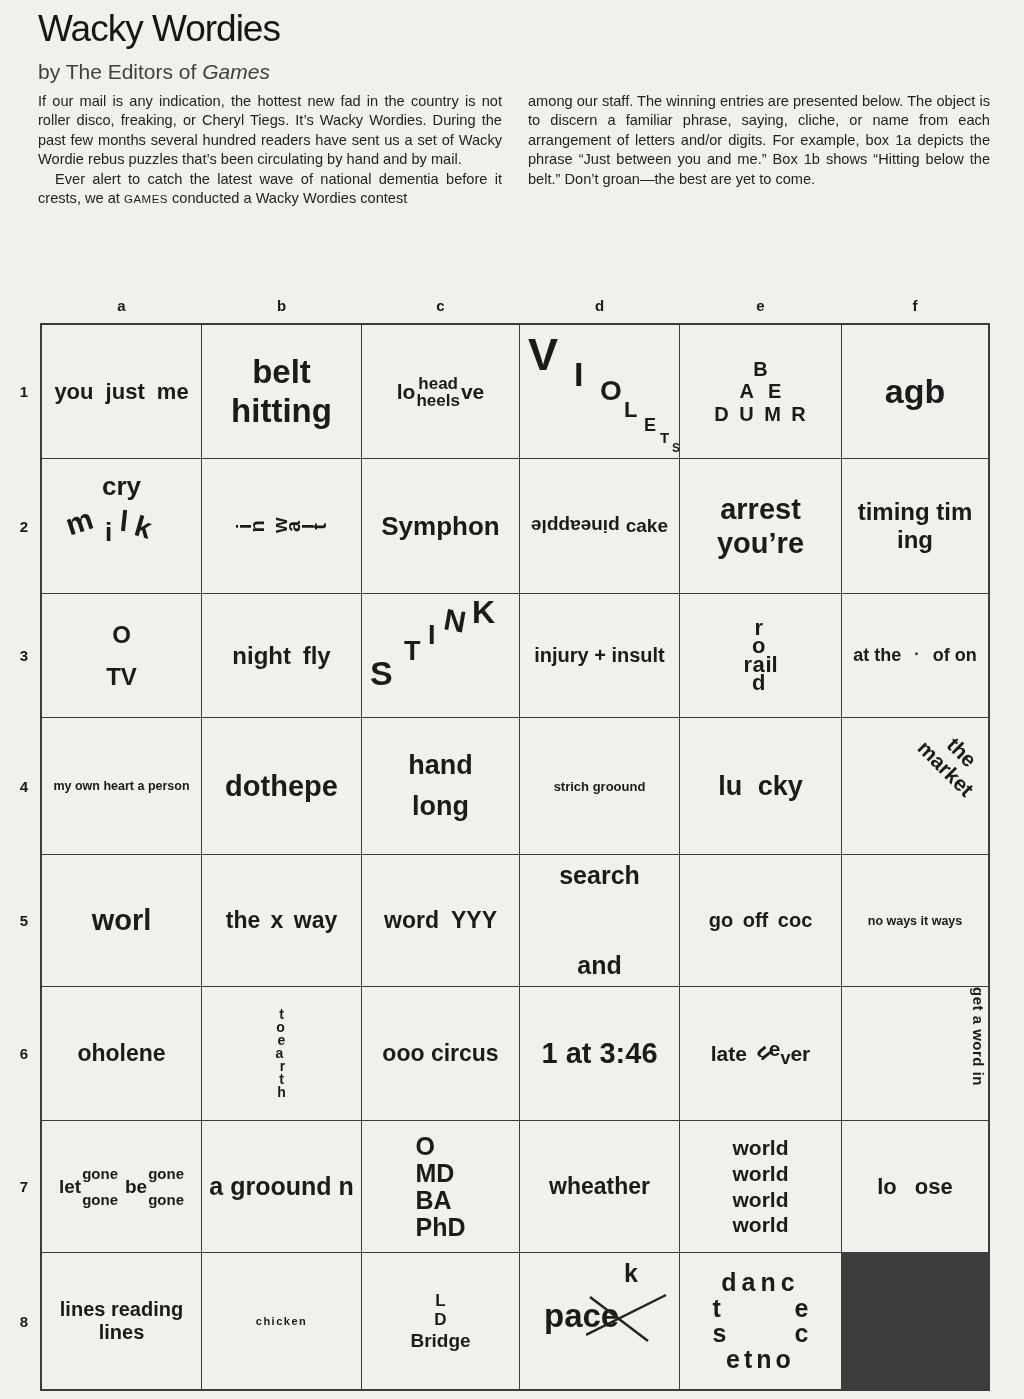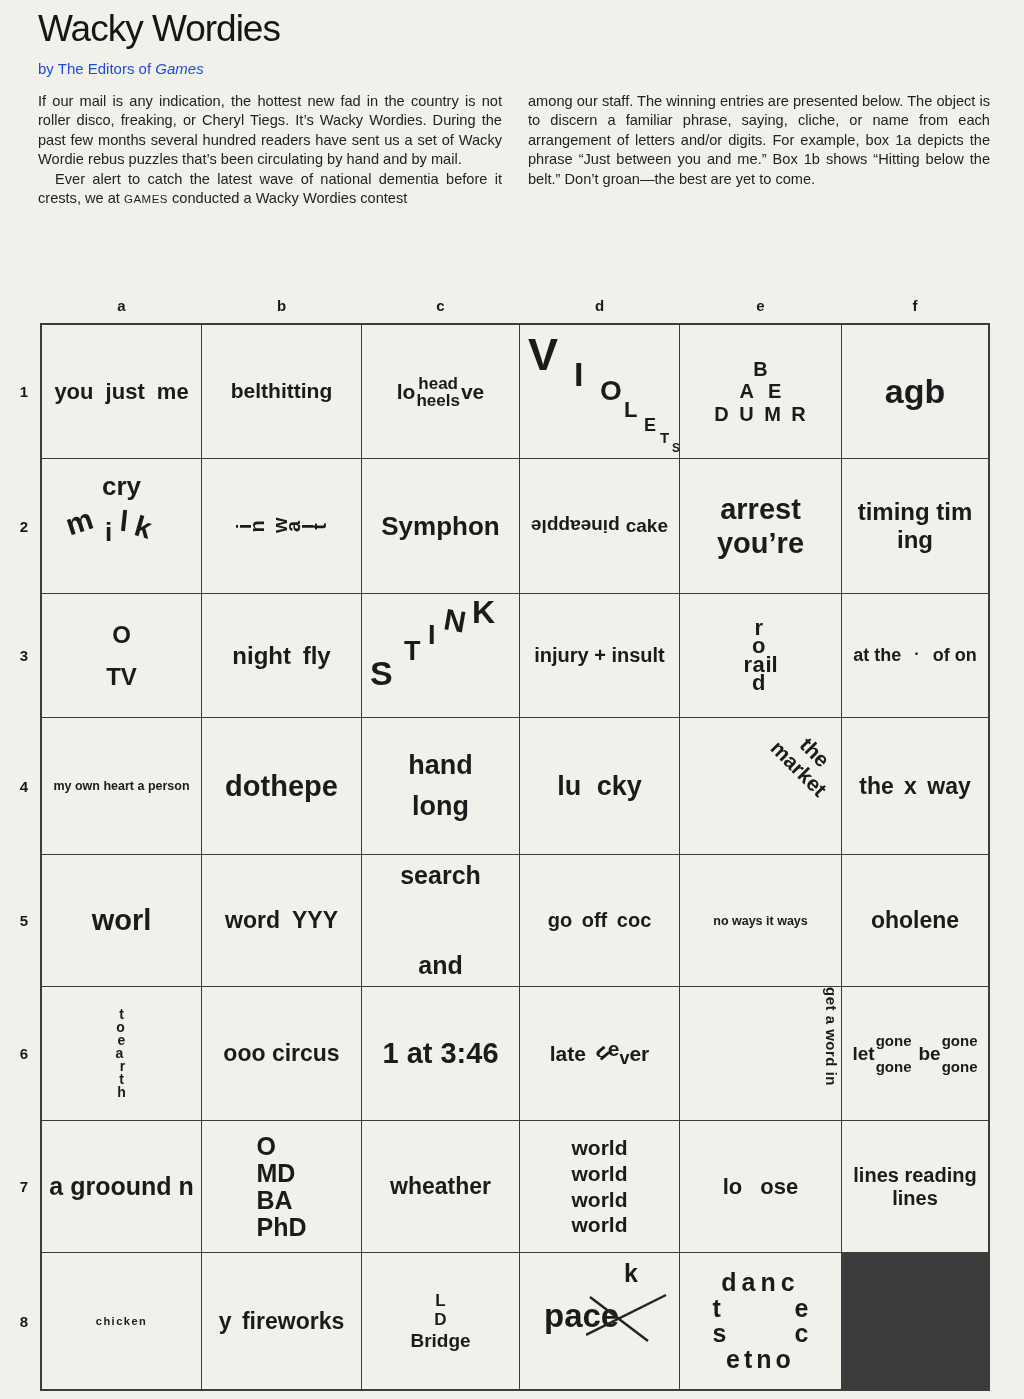--- a/index.html
+++ b/index.html
@@ -1,38 +1,38 @@
 <!DOCTYPE html>
 <html><head>
 <meta charset="utf-8">
 <style>
   *{margin:0;padding:0;box-sizing:border-box}
   html,body{width:1024px;height:1399px}
   body{background:#f1f0eb;font-family:"Liberation Sans",sans-serif;color:#1a1a1a;position:relative;overflow:hidden}
 
   .title{position:absolute;left:38px;top:8px;font-size:37px;font-weight:normal;letter-spacing:-1px;color:#161616}
-  .byline{position:absolute;left:38px;top:60px;font-size:15px;color:#1d4ed8}
+  .byline{position:absolute;left:38px;top:60px;font-size:21px;color:#404040}
   .byline .ital{font-style:italic}
   .introL{position:absolute;left:38px;top:92px;width:464px}
   .introR{position:absolute;left:528px;top:92px;width:462px}
   .introL p,.introR p{font-size:14.6px;line-height:19.4px;text-align:justify;color:#222}
   .indent{text-indent:17px}
   .smallcaps{font-size:11.5px;letter-spacing:.5px}
 
   .collabels{position:absolute;left:40px;top:297px;display:grid;grid-template-columns:159px 159px 157px 159px 161px 146px;column-gap:1px;padding:0 2px}
   .collabels span{text-align:center;font-weight:bold;font-size:15px}
   .rowlabels{position:absolute;left:12px;top:323px;width:24px;height:1068px;display:grid;grid-template-rows:133px 134px 123px 136px 131px 133px 131px 136px;row-gap:1px;padding:2px 0}
   .rowlabels span{display:flex;align-items:center;justify-content:center;font-weight:bold;font-size:15px}
 
   .grid{position:absolute;left:40px;top:323px;display:grid;grid-template-columns:159px 159px 157px 159px 161px 146px;grid-template-rows:133px 134px 123px 136px 131px 133px 131px 136px;gap:1px;border:2px solid #3c3c3c;background:#3c3c3c}
   .cell{background:#f1f0eb;position:relative;display:flex;align-items:center;justify-content:center;font-weight:bold;color:#1b1b1b;overflow:hidden;text-align:center}
 
   
   .x-a1{font-size:22px;word-spacing:6px}
-  .x-b1{font-size:21px;line-height:1.18}
+  .x-b1{flex-direction:column;font-size:33px;line-height:1.18}
   .x-c1{font-size:21px}
   .x-c1 .stk{display:inline-flex;flex-direction:column;font-size:17px;line-height:1;margin:0 1px;text-align:center}
   .x-d1 span{position:absolute}
   .x-d1 .v1{left:8px;top:4px;font-size:45px}
   .x-d1 .v2{left:54px;top:30px;font-size:34px}
   .x-d1 .v3{left:80px;top:50px;font-size:28px}
   .x-d1 .v4{left:104px;top:72px;font-size:22px}
   .x-d1 .v5{left:124px;top:90px;font-size:18px}
   .x-d1 .v6{left:140px;top:104px;font-size:15px}
   .x-d1 .v7{left:152px;top:116px;font-size:12px}
@@ -274,35 +274,38 @@
   <div class="cell x-f3">
       <span>my own heart a person</span>
     </div>
   <div class="cell x-b4">
       <span>dothepe</span>
     </div>
   <div class="cell x-c4">
       <span>hand</span>
       <span>long</span>
     </div>
+  <div class="cell x-d4">
+      <span>strich groound</span>
+    </div>
   <div class="cell x-e4">
       <span>lu cky</span>
     </div>
   <div class="cell x-f4">
     <div class="corner">
         <span style="display:block">the</span>
         <span style="display:block">market</span>
       </div>
   </div>
 
+  <div class="cell x-a5">
+      <span>worl</span>
+    </div>
   <div class="cell x-b5">
       <span>the x way</span>
-    </div>
-  <div class="cell x-a5">
-      <span>worl</span>
     </div>
   <div class="cell x-c5">
       <span>word YYY</span>
     </div>
   <div class="cell x-d5">
       <span>search</span>
       <span>and</span>
     </div>
   <div class="cell x-e5">
       <span>go off coc</span>
@@ -381,23 +384,20 @@
   <div class="cell x-f7">
       <span>lo ose</span>
     </div>
 
   <div class="cell x-a8">
       <span>lines reading lines</span>
     </div>
   <div class="cell x-b8">
       <span>chicken</span>
     </div>
-  <div class="cell x-c8">
-      <span>y fireworks</span>
-    </div>
   <div class="cell x-d8">
       <span class="d8s">L</span>
       <span class="d8s">D</span>
       <span class="d8b">Bridge</span>
     </div>
   <div class="cell x-e8">
     <span class="pace">pace</span>
     <span class="kk">k</span>
     <svg class="xmark" width="84" height="54" viewBox="0 0 84 54">
       <line x1="0" y1="46" x2="80" y2="6" stroke="#242424" stroke-width="2.5"></line>

